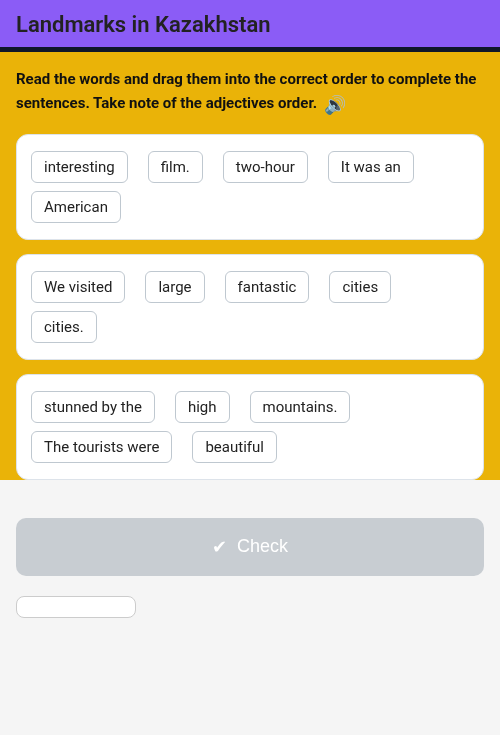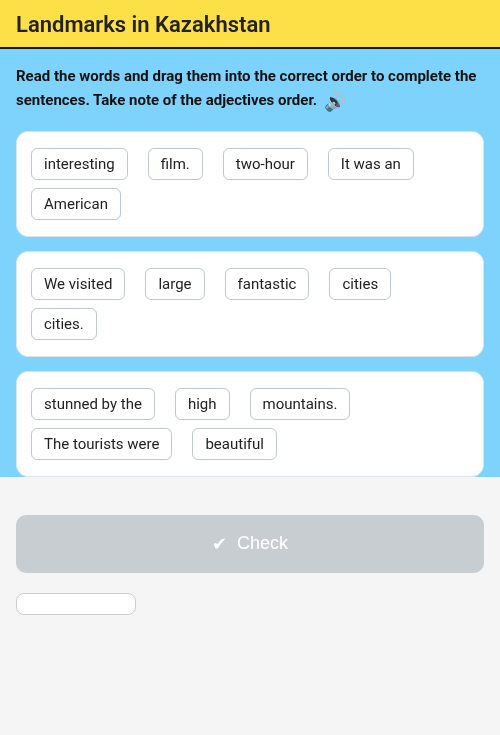--- a/index.html
+++ b/index.html
@@ -6,34 +6,34 @@
 
     body {
       font-family: -apple-system, BlinkMacSystemFont, 'Segoe UI', Roboto, sans-serif;
       background: #f5f5f5;
       width: 500px;
       min-height: 735px;
       overflow-x: hidden;
     }
 
     .header {
-      background: #fde047;
+      background: #8b5cf6;
       padding: 12px 32px 10px 16px;
-      border-bottom: 2px solid #0f172a;
+      border-bottom: 5px solid #0f172a;
     }
 
     .page-title {
       font-size: 22px;
       font-weight: 600;
       color: #222;
     }
 
     .main-content {
       padding: 16px 16px 0 16px;
-      background: #7dd3fc;
+      background: #eab308;
     }
 
     .instruction {
       font-size: 15px;
       font-weight: 700;
       color: #111;
       line-height: 1.5;
       margin-bottom: 16px;
     }
 

